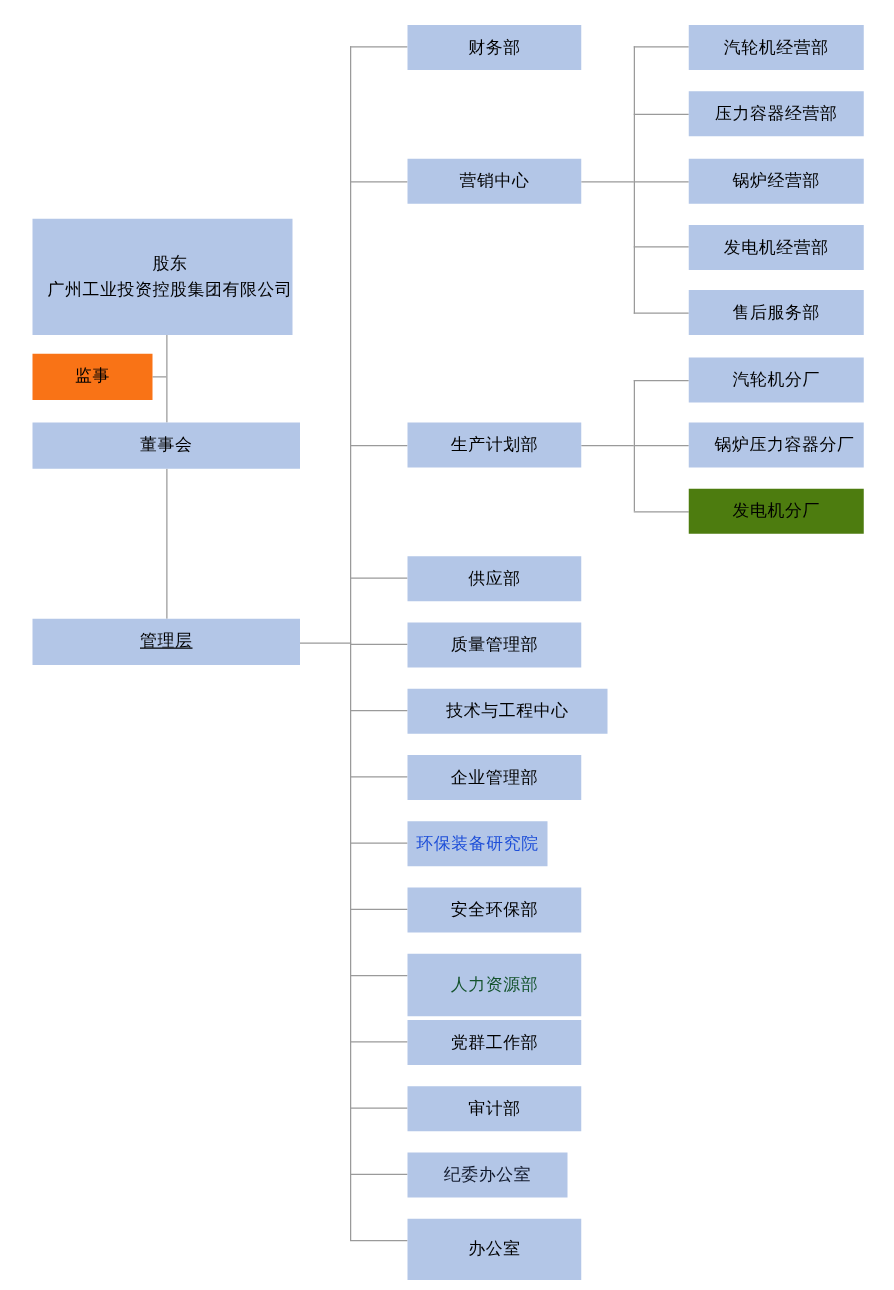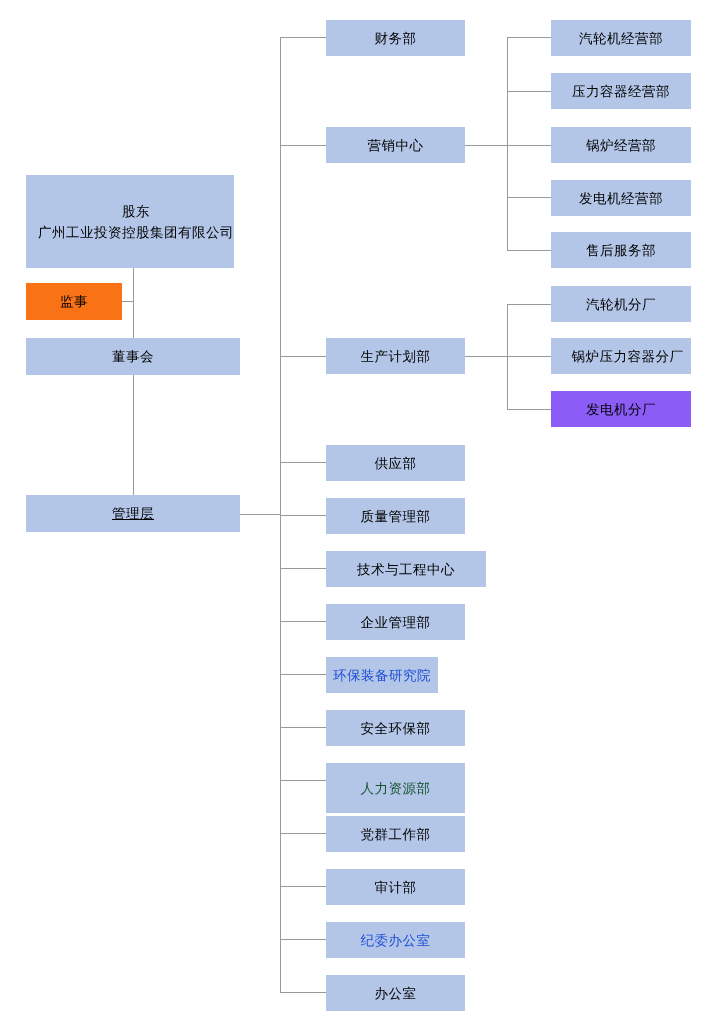--- a/index.html
+++ b/index.html
@@ -119,24 +119,24 @@
     </div>
     <div class="node" style="left: 326px; top: 763px; width: 139px; height: 50px; background: rgb(179, 198, 231); color: #14532d;">
       <span class="line1">人力资源部</span>
     </div>
     <div class="node" style="left: 326px; top: 816px; width: 139px; height: 36px; background: rgb(179, 198, 231); color: rgb(0, 0, 0);">
       <span class="line1">党群工作部</span>
     </div>
     <div class="node" style="left: 326px; top: 869px; width: 139px; height: 36px; background: rgb(179, 198, 231); color: rgb(0, 0, 0);">
       <span class="line1">审计部</span>
     </div>
-    <div class="node" style="left: 326px; top: 922px; width: 139px; height: 36px; background: rgb(179, 198, 231); color: #1d4ed8;">
+    <div class="node" style="left: 326px; top: 922px; width: 128px; height: 36px; background: rgb(179, 198, 231); color: #0f172a;">
       <span class="line1">纪委办公室</span>
     </div>
-    <div class="node" style="left: 326px; top: 975px; width: 139px; height: 36px; background: rgb(179, 198, 231); color: rgb(0, 0, 0);">
+    <div class="node" style="left: 326px; top: 975px; width: 139px; height: 49px; background: rgb(179, 198, 231); color: rgb(0, 0, 0);">
       <span class="line1">办公室</span>
     </div>
     <div class="node" style="left: 551px; top: 20px; width: 140px; height: 36px; background: rgb(179, 198, 231); color: rgb(0, 0, 0);">
       <span class="line1">汽轮机经营部</span>
     </div>
     <div class="node" style="left: 551px; top: 73px; width: 140px; height: 36px; background: rgb(179, 198, 231); color: rgb(0, 0, 0);">
       <span class="line1">压力容器经营部</span>
     </div>
     <div class="node" style="left: 551px; top: 127px; width: 140px; height: 36px; background: rgb(179, 198, 231); color: rgb(0, 0, 0);">
       <span class="line1">锅炉经营部</span>
@@ -146,16 +146,16 @@
     </div>
     <div class="node" style="left: 551px; top: 232px; width: 140px; height: 36px; background: rgb(179, 198, 231); color: rgb(0, 0, 0);">
       <span class="line1">售后服务部</span>
     </div>
     <div class="node" style="left: 551px; top: 286px; width: 140px; height: 36px; background: rgb(179, 198, 231); color: rgb(0, 0, 0);">
       <span class="line1">汽轮机分厂</span>
     </div>
     <div class="node" style="left: 551px; top: 338px; width: 140px; height: 36px; background: rgb(179, 198, 231); color: rgb(0, 0, 0); padding-left: 13px;">
       <span class="line1">锅炉压力容器分厂</span>
     </div>
-    <div class="node" style="left: 551px; top: 391px; width: 140px; height: 36px; background: #8b5cf6; color: rgb(0, 0, 0);">
+    <div class="node" style="left: 551px; top: 391px; width: 140px; height: 36px; background: #4d7c0f; color: rgb(0, 0, 0);">
       <span class="line1">发电机分厂</span>
     </div>
   </div>
 
 </body></html>

